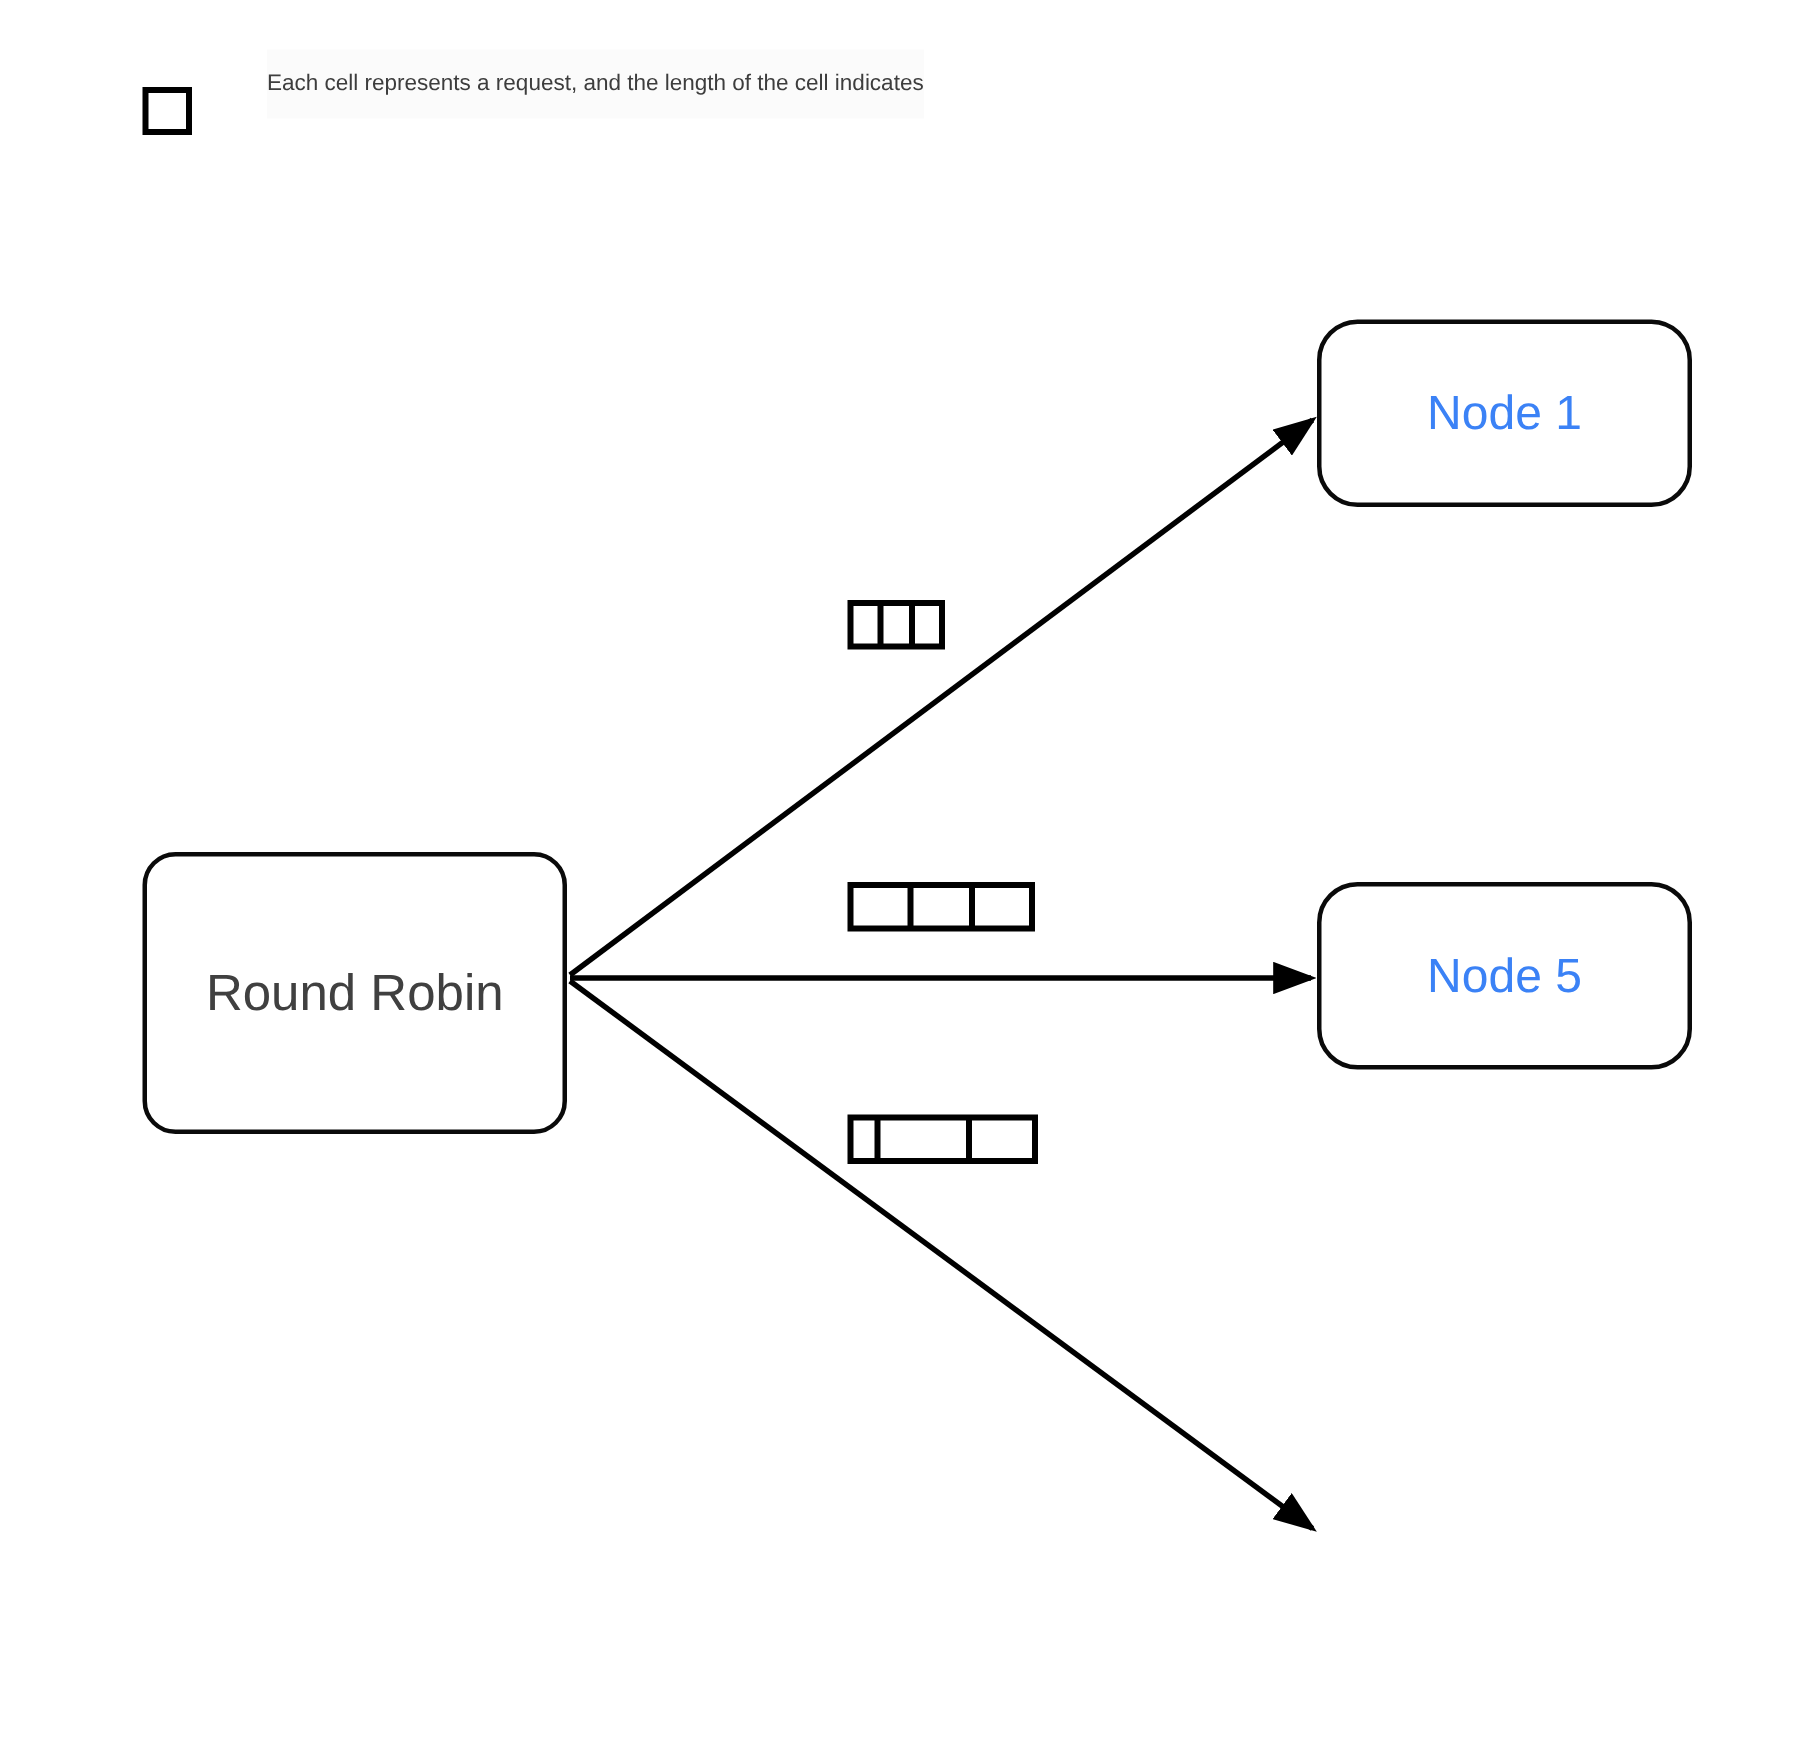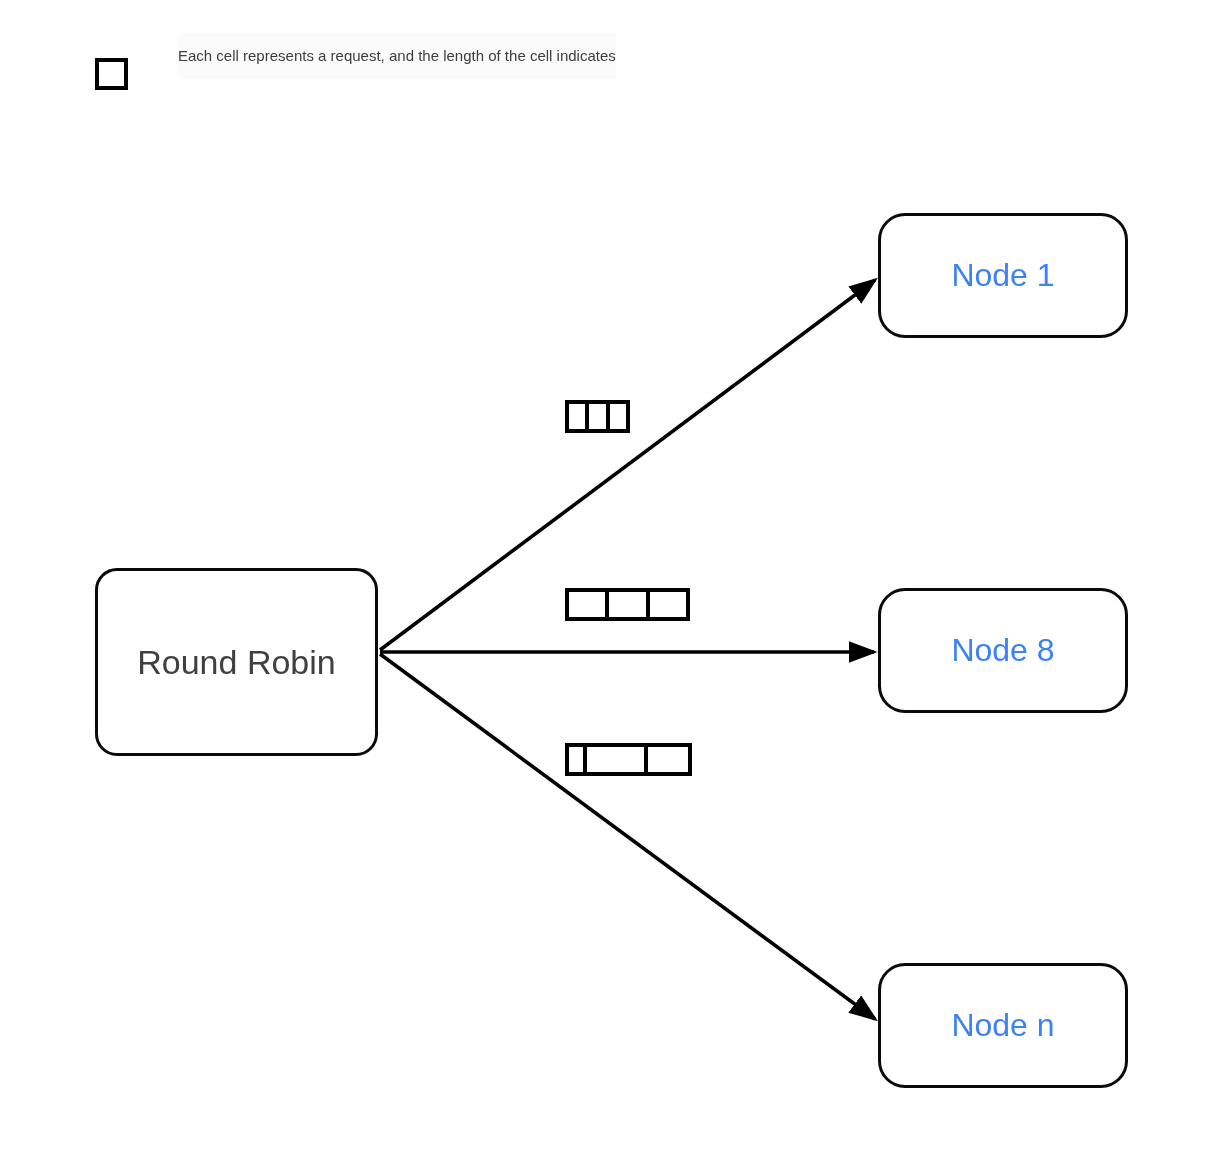--- a/index.html
+++ b/index.html
@@ -114,24 +114,21 @@
   </svg>
 
   <div class="balancer-box">
     <div>Round Robin</div>
   </div>
 
   <div class="node-box node-1">
     <span>Node 1</span>
   </div>
   <div class="node-box node-2">
-    <span>Node 8</span>
-  </div>
-  <div class="node-box node-n">
-    <span>Node n</span>
+    <span>Node 5</span>
   </div>
 
   <div class="queue queue-1">
       <div class="queue-cell" style="width: 16px;"></div>
       <div class="queue-cell" style="width: 17px;"></div>
       <div class="queue-cell" style="width: 16px;"></div>
     </div>
   <div class="queue queue-2">
       <div class="queue-cell" style="width: 36px;"></div>
       <div class="queue-cell" style="width: 37px;"></div>

